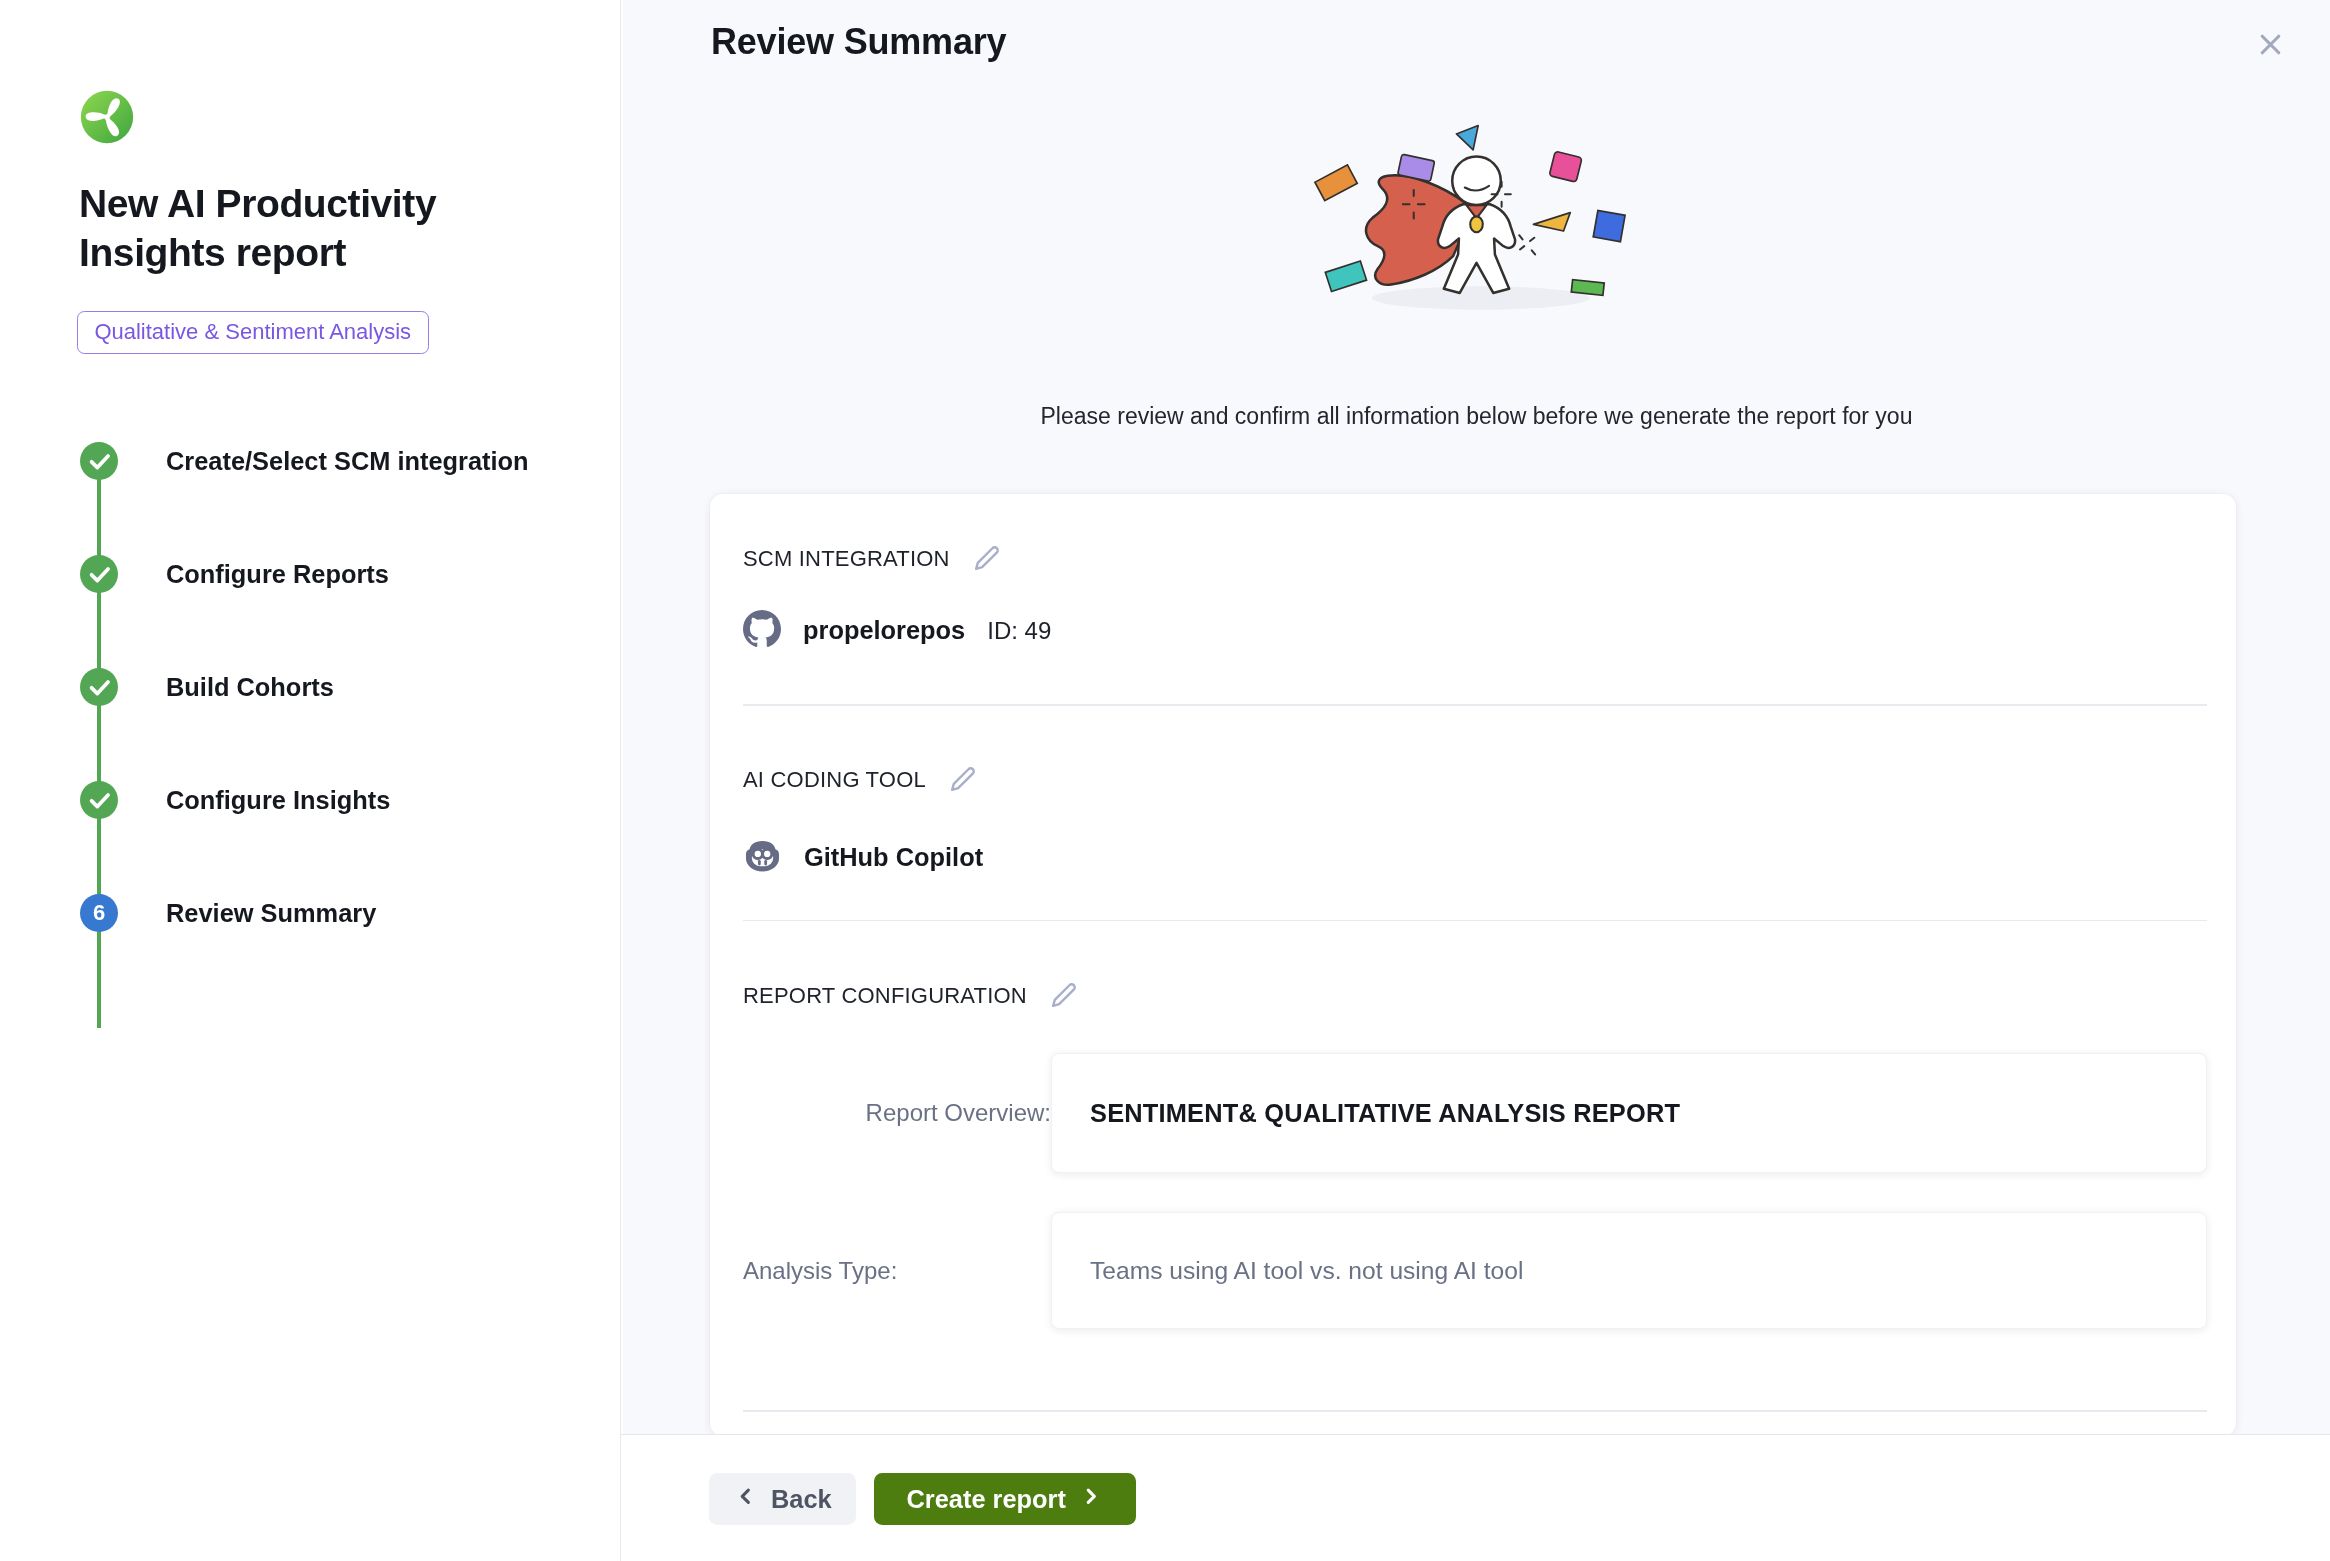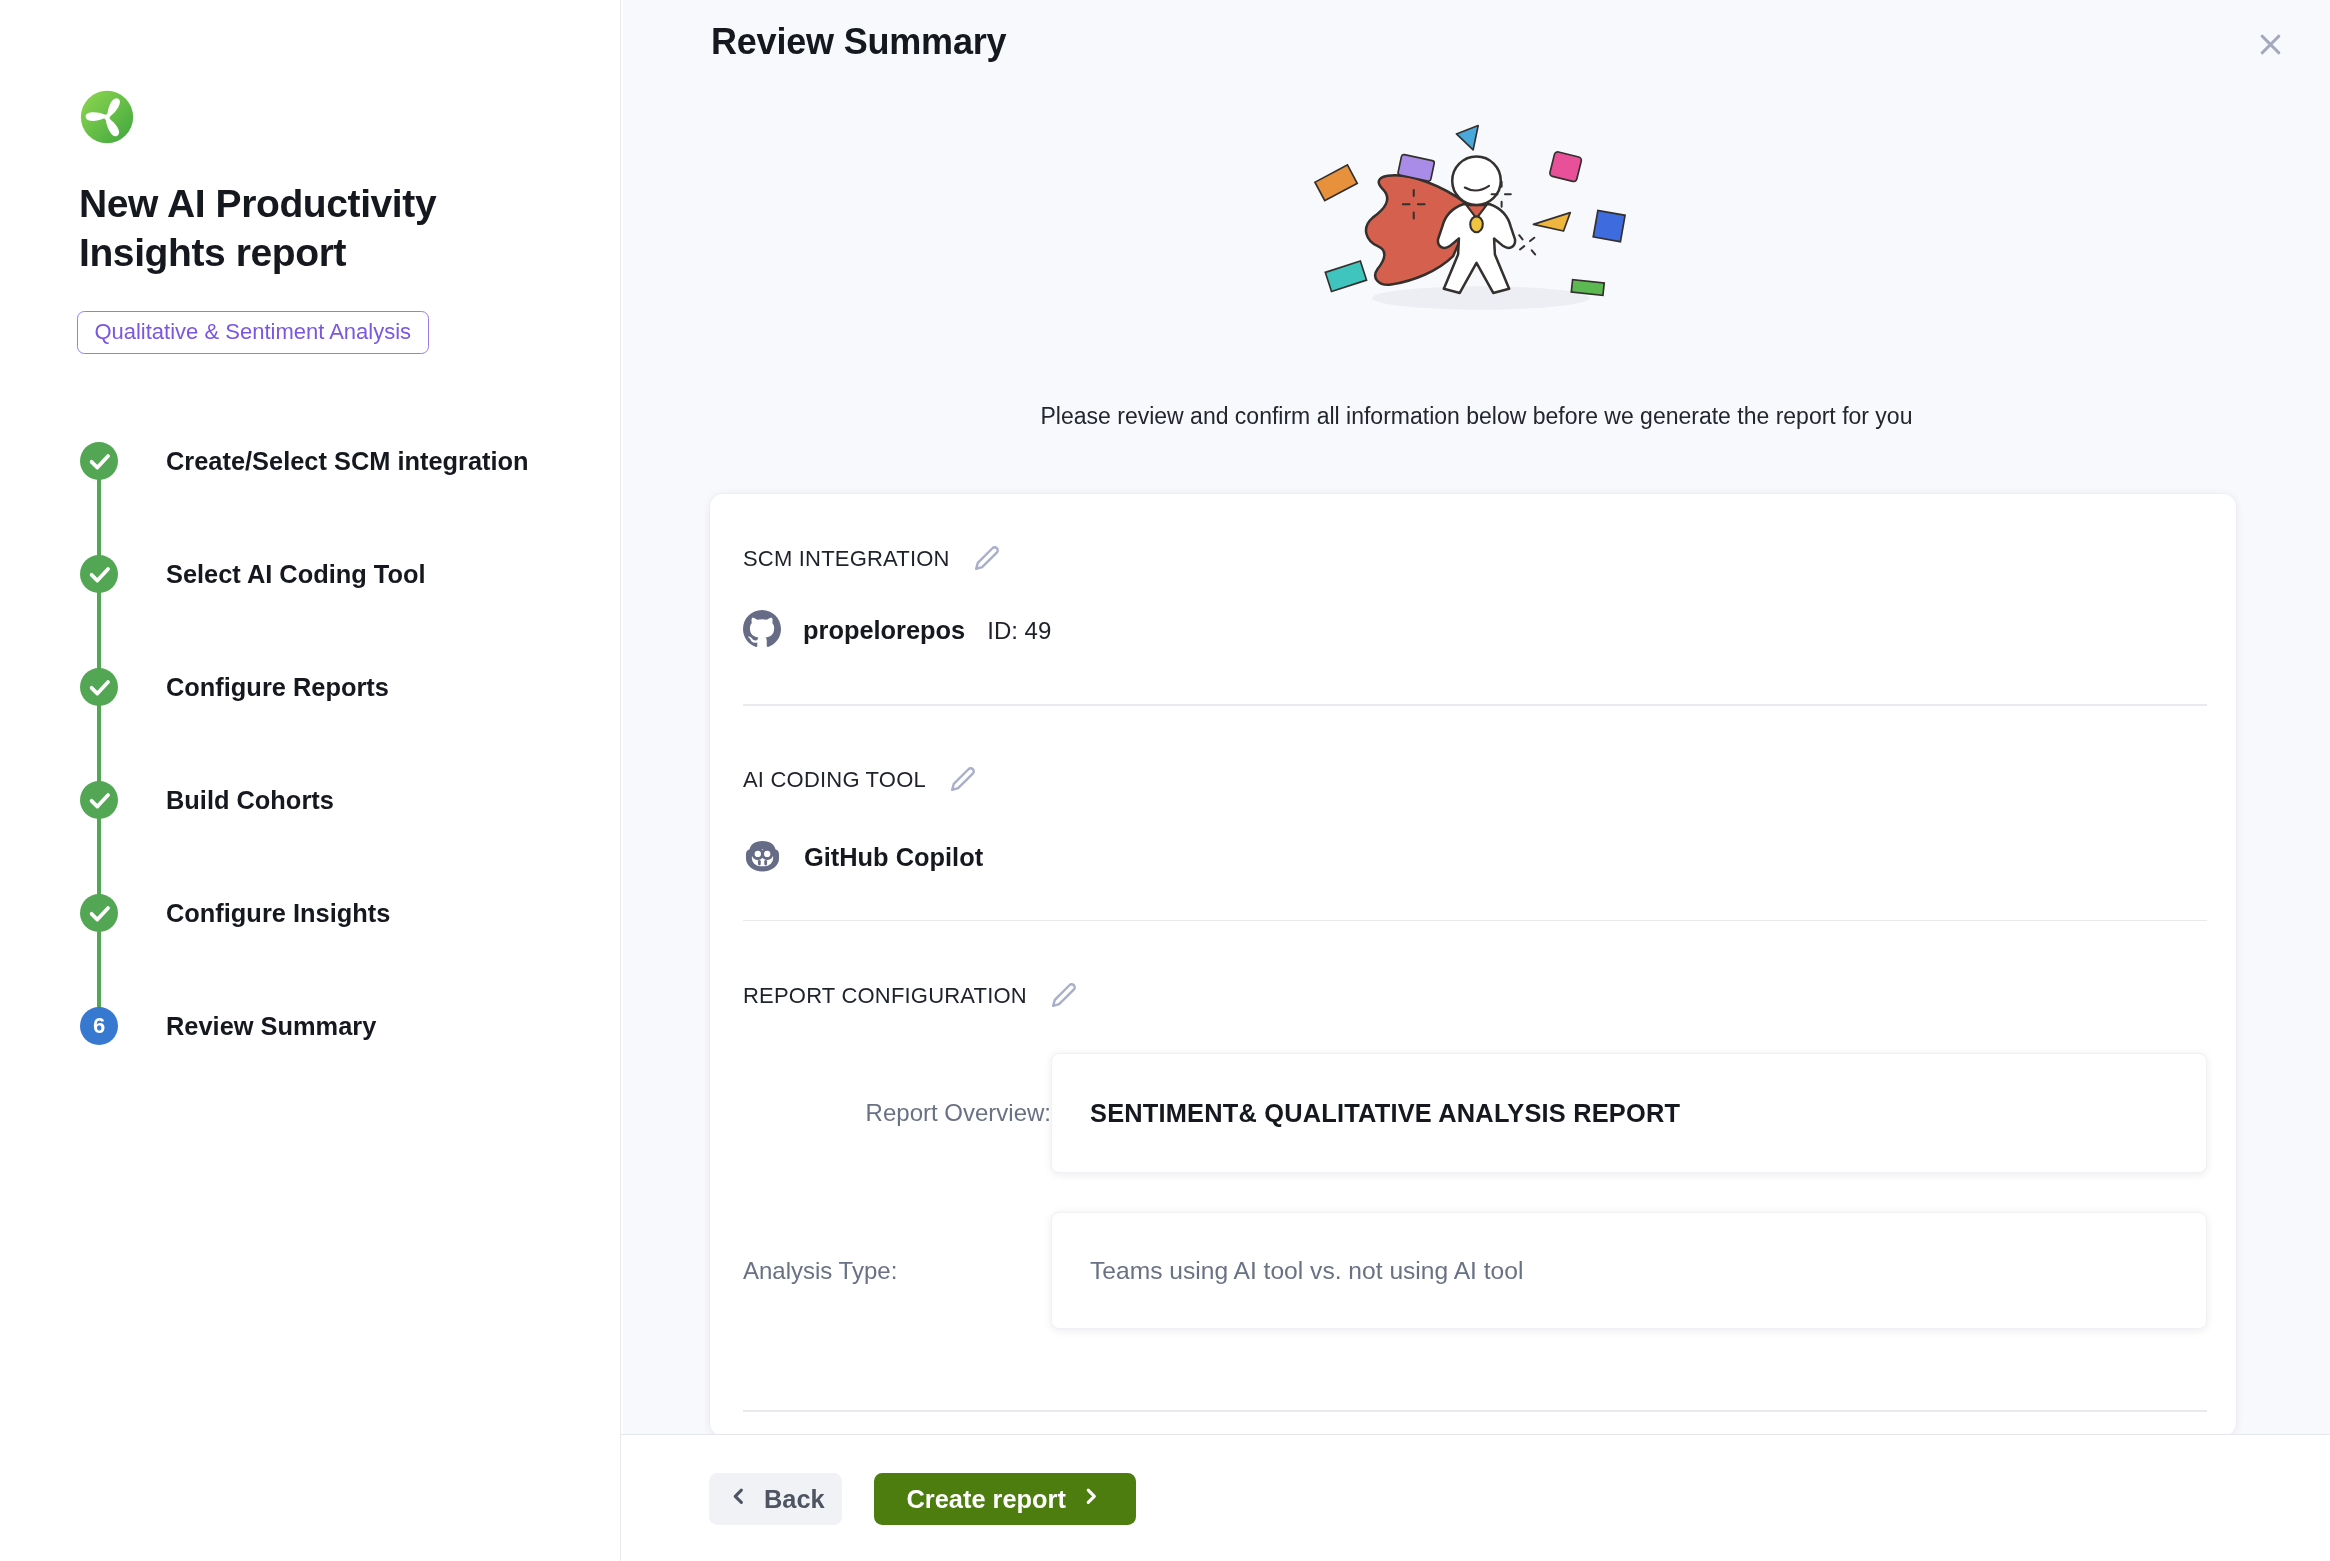--- a/index.html
+++ b/index.html
@@ -70,21 +70,21 @@
   .fbox2 { height:117px; }
   .field-value-strong { font-size:25.4px; font-weight:bold; color:#15181E; letter-spacing:0.2px; }
   .field-value-muted { font-size:24.6px; color:#6A7185; }
   .rule3 { margin-top:81px; }
   
   .footer { position:absolute; left:621px; right:0; bottom:0; height:128px;
             background:#fff; border-top:1.6px solid #E4E6EC; }
   .btn { display:inline-flex; align-items:center; justify-content:center; gap:13px;
          height:52px; border:none; border-radius:8.2px; font-size:25.4px; font-weight:bold;
          cursor:pointer; font-family:inherit; }
-  .btn-back { position:absolute; left:88px; top:38px; width:133px;
+  .btn-back { position:absolute; left:88px; top:38px; width:147px;
               background:#F1F2F6; color:#4E5464; }
   .btn-create { position:absolute; left:253px; top:38px; width:262px;
                 background:#4d7c0f; color:#fff; }
 </style>
 </head>
 <body>
 
 <aside class="sidebar">
   <span class="logo">
     <svg viewBox="0 0 64 64" width="54" height="54">
@@ -117,28 +117,20 @@
           </svg>
       </span>
       <span class="step-label">Create/Select SCM integration</span>
     </div>
     <div class="step">
       <span class="step-dot done">
         <svg width="38" height="38" viewBox="0 0 46 46">
             <path d="M14 24 l7 7 l13 -14" fill="none" stroke="#fff" stroke-width="4.5" stroke-linecap="round" stroke-linejoin="round"></path>
           </svg>
       </span>
-      <span class="step-label">Select AI Coding Tool</span>
-    </div>
-    <div class="step">
-      <span class="step-dot done">
-        <svg width="38" height="38" viewBox="0 0 46 46">
-            <path d="M14 24 l7 7 l13 -14" fill="none" stroke="#fff" stroke-width="4.5" stroke-linecap="round" stroke-linejoin="round"></path>
-          </svg>
-      </span>
       <span class="step-label">Configure Reports</span>
     </div>
     <div class="step">
       <span class="step-dot done">
         <svg width="38" height="38" viewBox="0 0 46 46">
             <path d="M14 24 l7 7 l13 -14" fill="none" stroke="#fff" stroke-width="4.5" stroke-linecap="round" stroke-linejoin="round"></path>
           </svg>
       </span>
       <span class="step-label">Build Cohorts</span>
     </div>

